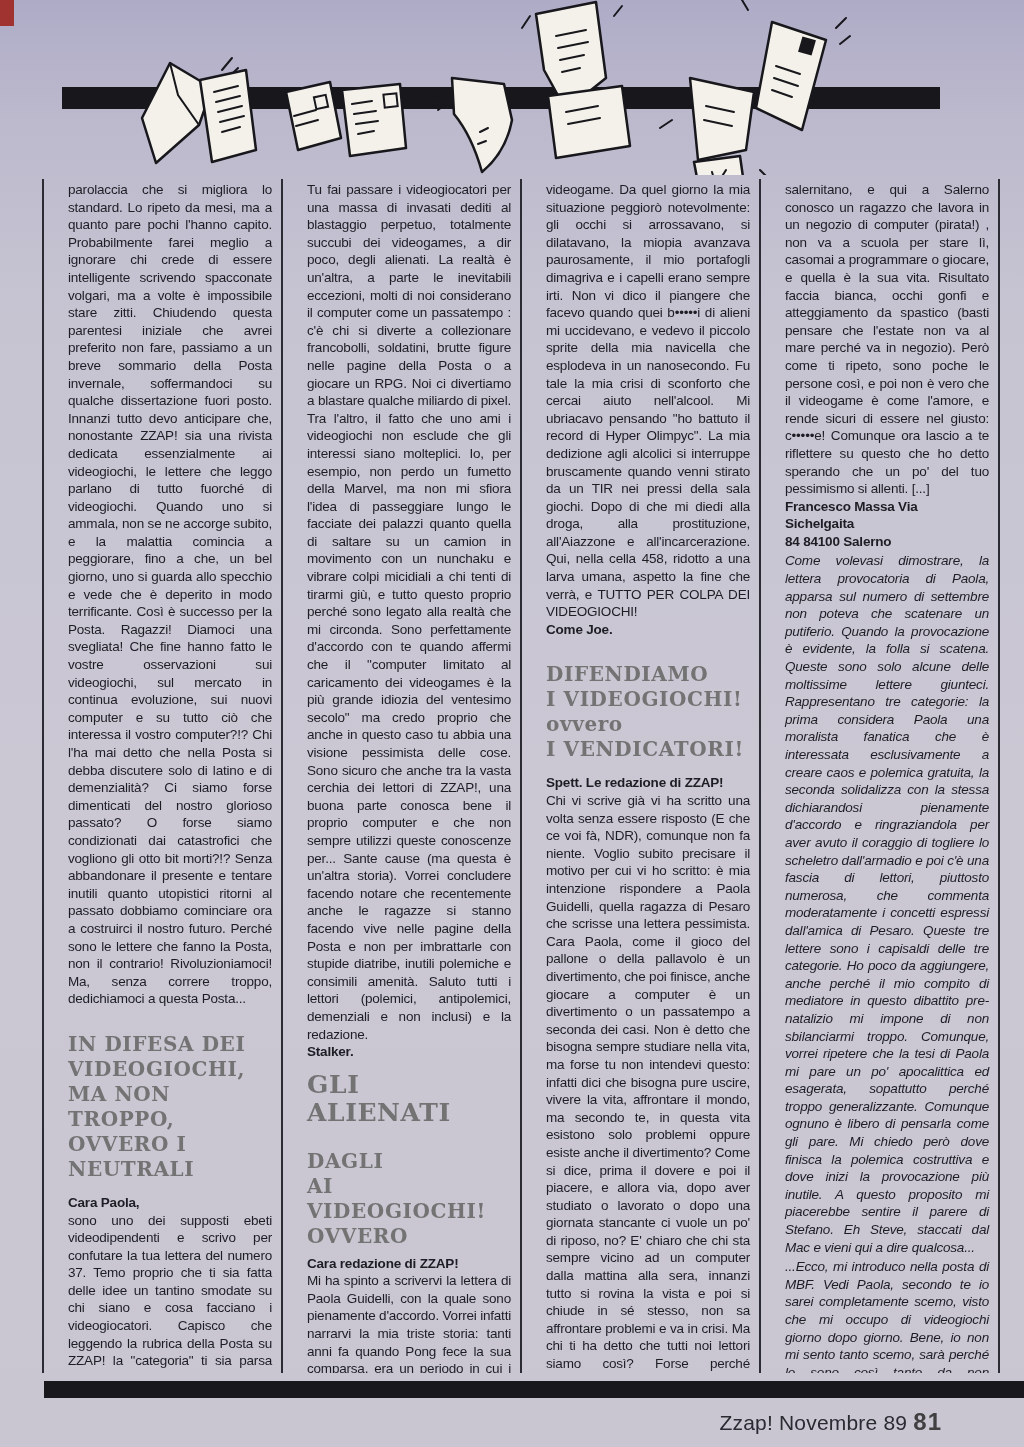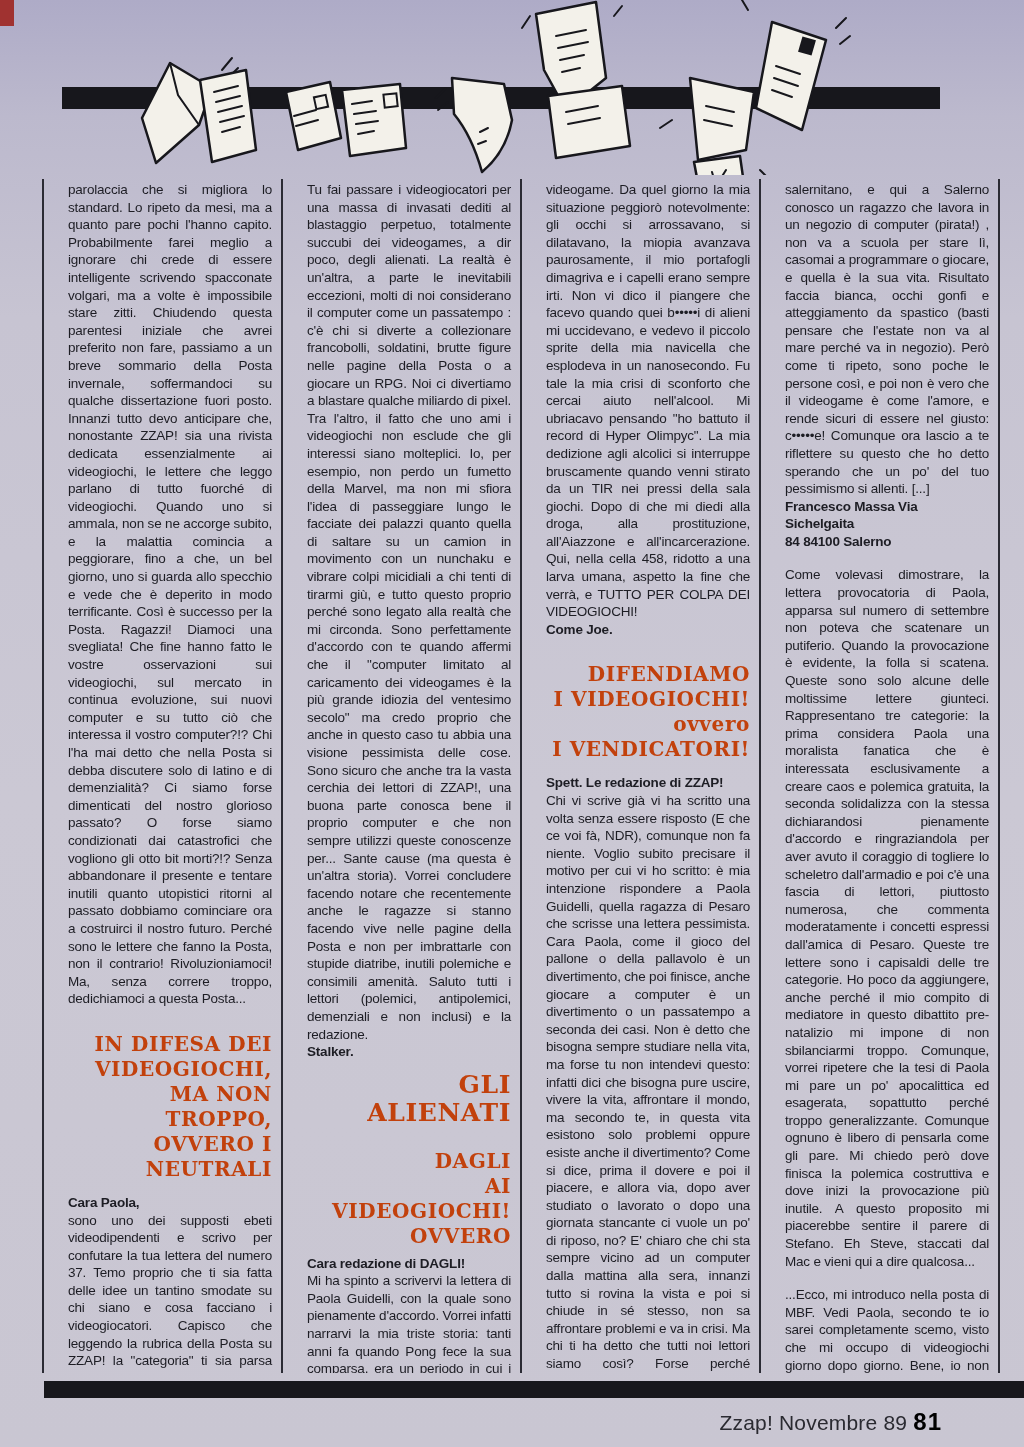--- a/index.html
+++ b/index.html
@@ -17,33 +17,33 @@
   .col{
     flex:1 1 0;height:1192px;overflow:hidden;
     padding:2px 9px 0 24px;
     text-align:justify;
     font-size:13.5px;line-height:17.6px;letter-spacing:-0.2px;
   }
   .col + .col{border-left:2px solid #2b2b34;}
   .para{margin:0;white-space:pre-line;}
   .line{margin:0;white-space:pre-line;text-align:left;font-weight:bold;}
   .heading{
-    font-family:"DejaVu Serif",serif;font-weight:bold;color:#c2410c;
-    text-align:right;font-size:20px;line-height:25px;letter-spacing:0.6px;
+    font-family:"DejaVu Serif",serif;font-weight:bold;color:#737373;
+    text-align:left;font-size:20px;line-height:25px;letter-spacing:0.6px;
     white-space:pre-line;margin:24px 0 12px;
   }
   .heading.sub{margin:22px 0 6px;}
   .heading.big{font-size:25px;line-height:28px;margin:10px 0 12px;}
-  .editorial{margin-top:16px;}
+  .editorial{font-style:italic;margin-top:2px;}
   .footer-bar{margin:8px 0 0 44px;height:17px;background:#17171c;}
   .footer-text{
     text-align:right;padding-right:82px;margin-top:10px;
     font-size:21px;color:#2a2a31;letter-spacing:0.2px;
   }
-  .page-num{font-weight:bold;font-size:24px;color:#000000;letter-spacing:1px;}
+  .page-num{font-weight:bold;font-size:24px;color:#404040;letter-spacing:1px;}
   svg .paper{fill:#f3f1ea;stroke:#17171c;stroke-width:2.5;stroke-linejoin:round;}
   svg .ink{stroke:#17171c;stroke-width:2;fill:none;stroke-linecap:round;}
   svg .stamp{fill:none;stroke:#17171c;stroke-width:2;}
 </style>
 </head>
 <body>
 
 <div class="masthead">
   <div class="corner-mark"></div>
   <svg width="1024" height="175" viewBox="0 0 1024 175">
@@ -109,21 +109,21 @@
     <p class="line">Cara Paola,</p>
     <p class="para">sono uno dei supposti ebeti videodipendenti e scrivo per confutare la tua lettera del numero 37. Temo proprio che ti sia fatta delle idee un tantino smodate su chi siano e cosa facciano i videogiocatori. Capisco che leggendo la rubrica della Posta su ZZAP! la "categoria" ti sia parsa quantomeno anormale. (Questa è una frecciata, NDR) Posso rassicurarti: sono piuttosto isolati i casi affini a quello del Bittanti che in quel di S. Pietro all'Olmo, pressoché mensilmente, si adopera per deliziarci con le sue raccapriccianti missive. Il mio è un invito a non generalizzare.</p>
   </div>
   <div class="col">
     <p class="para">Tu fai passare i videogiocatori per una massa di invasati dediti al blastaggio perpetuo, totalmente succubi dei videogames, a dir poco, degli alienati. La realtà è un'altra, a parte le inevitabili eccezioni, molti di noi considerano il computer come un passatempo : c'è chi si diverte a collezionare francobolli, soldatini, brutte figure nelle pagine della Posta o a giocare un RPG. Noi ci divertiamo a blastare qualche miliardo di pixel. Tra l'altro, il fatto che uno ami i videogiochi non esclude che gli interessi siano molteplici. Io, per esempio, non perdo un fumetto della Marvel, ma non mi sfiora l'idea di passeggiare lungo le facciate dei palazzi quanto quella di saltare su un camion in movimento con un nunchaku e vibrare colpi micidiali a chi tenti di tirarmi giù, e tutto questo proprio perché sono legato alla realtà che mi circonda. Sono perfettamente d'accordo con te quando affermi che il "computer limitato al caricamento dei videogames è la più grande idiozia del ventesimo secolo" ma credo proprio che anche in questo caso tu abbia una visione pessimista delle cose. Sono sicuro che anche tra la vasta cerchia dei lettori di ZZAP!, una buona parte conosca bene il proprio computer e che non sempre utilizzi queste conoscenze per... Sante cause (ma questa è un'altra storia). Vorrei concludere facendo notare che recentemente anche le ragazze si stanno facendo vive nelle pagine della Posta e non per imbrattarle con stupide diatribe, inutili polemiche e consimili amenità. Saluto tutti i lettori (polemici, antipolemici, demenziali e non inclusi) e la redazione.</p>
     <p class="line">Stalker.</p>
     <h2 class="heading big">GLI ALIENATI</h2>
     <h2 class="heading sub">DAGLI
 AI VIDEOGIOCHI!
 OVVERO</h2>
-    <p class="line">Cara redazione di DAGLI!</p>
+    <p class="line">Cara redazione di ZZAP!</p>
     <p class="para">Mi ha spinto a scrivervi la lettera di Paola Guidelli, con la quale sono pienamente d'accordo. Vorrei infatti narrarvi la mia triste storia: tanti anni fa quando Pong fece la sua comparsa, era un periodo in cui i miei mi picchiavano sempre. "Non hai portato a casa una buona refurtiva!" Mi dicevano, mentre mi frustavano appeso a un lampadario come un salame. E fu quel giorno che, per liberarmi da un'opprimente situazione familiare, decisi di affrontare la vita da uomo: per la prima volta infilai 50 lire in un</p>
   </div>
   <div class="col">
     <p class="para">videogame. Da quel giorno la mia situazione peggiorò notevolmente: gli occhi si arrossavano, si dilatavano, la miopia avanzava paurosamente, il mio portafogli dimagriva e i capelli erano sempre irti. Non vi dico il piangere che facevo quando quei b•••••i di alieni mi uccidevano, e vedevo il piccolo sprite della mia navicella che esplodeva in un nanosecondo. Fu tale la mia crisi di sconforto che cercai aiuto nell'alcool. Mi ubriacavo pensando "ho battuto il record di Hyper Olimpyc". La mia dedizione agli alcolici si interruppe bruscamente quando venni stirato da un TIR nei pressi della sala giochi. Dopo di che mi diedi alla droga, alla prostituzione, all'Aiazzone e all'incarcerazione. Qui, nella cella 458, ridotto a una larva umana, aspetto la fine che verrà, e TUTTO PER COLPA DEI VIDEOGIOCHI!</p>
     <p class="line">Come Joe.</p>
     <h2 class="heading">DIFENDIAMO
 I VIDEOGIOCHI!
 ovvero
 I VENDICATORI!</h2>
     <p class="line">Spett. Le redazione di ZZAP!</p>

